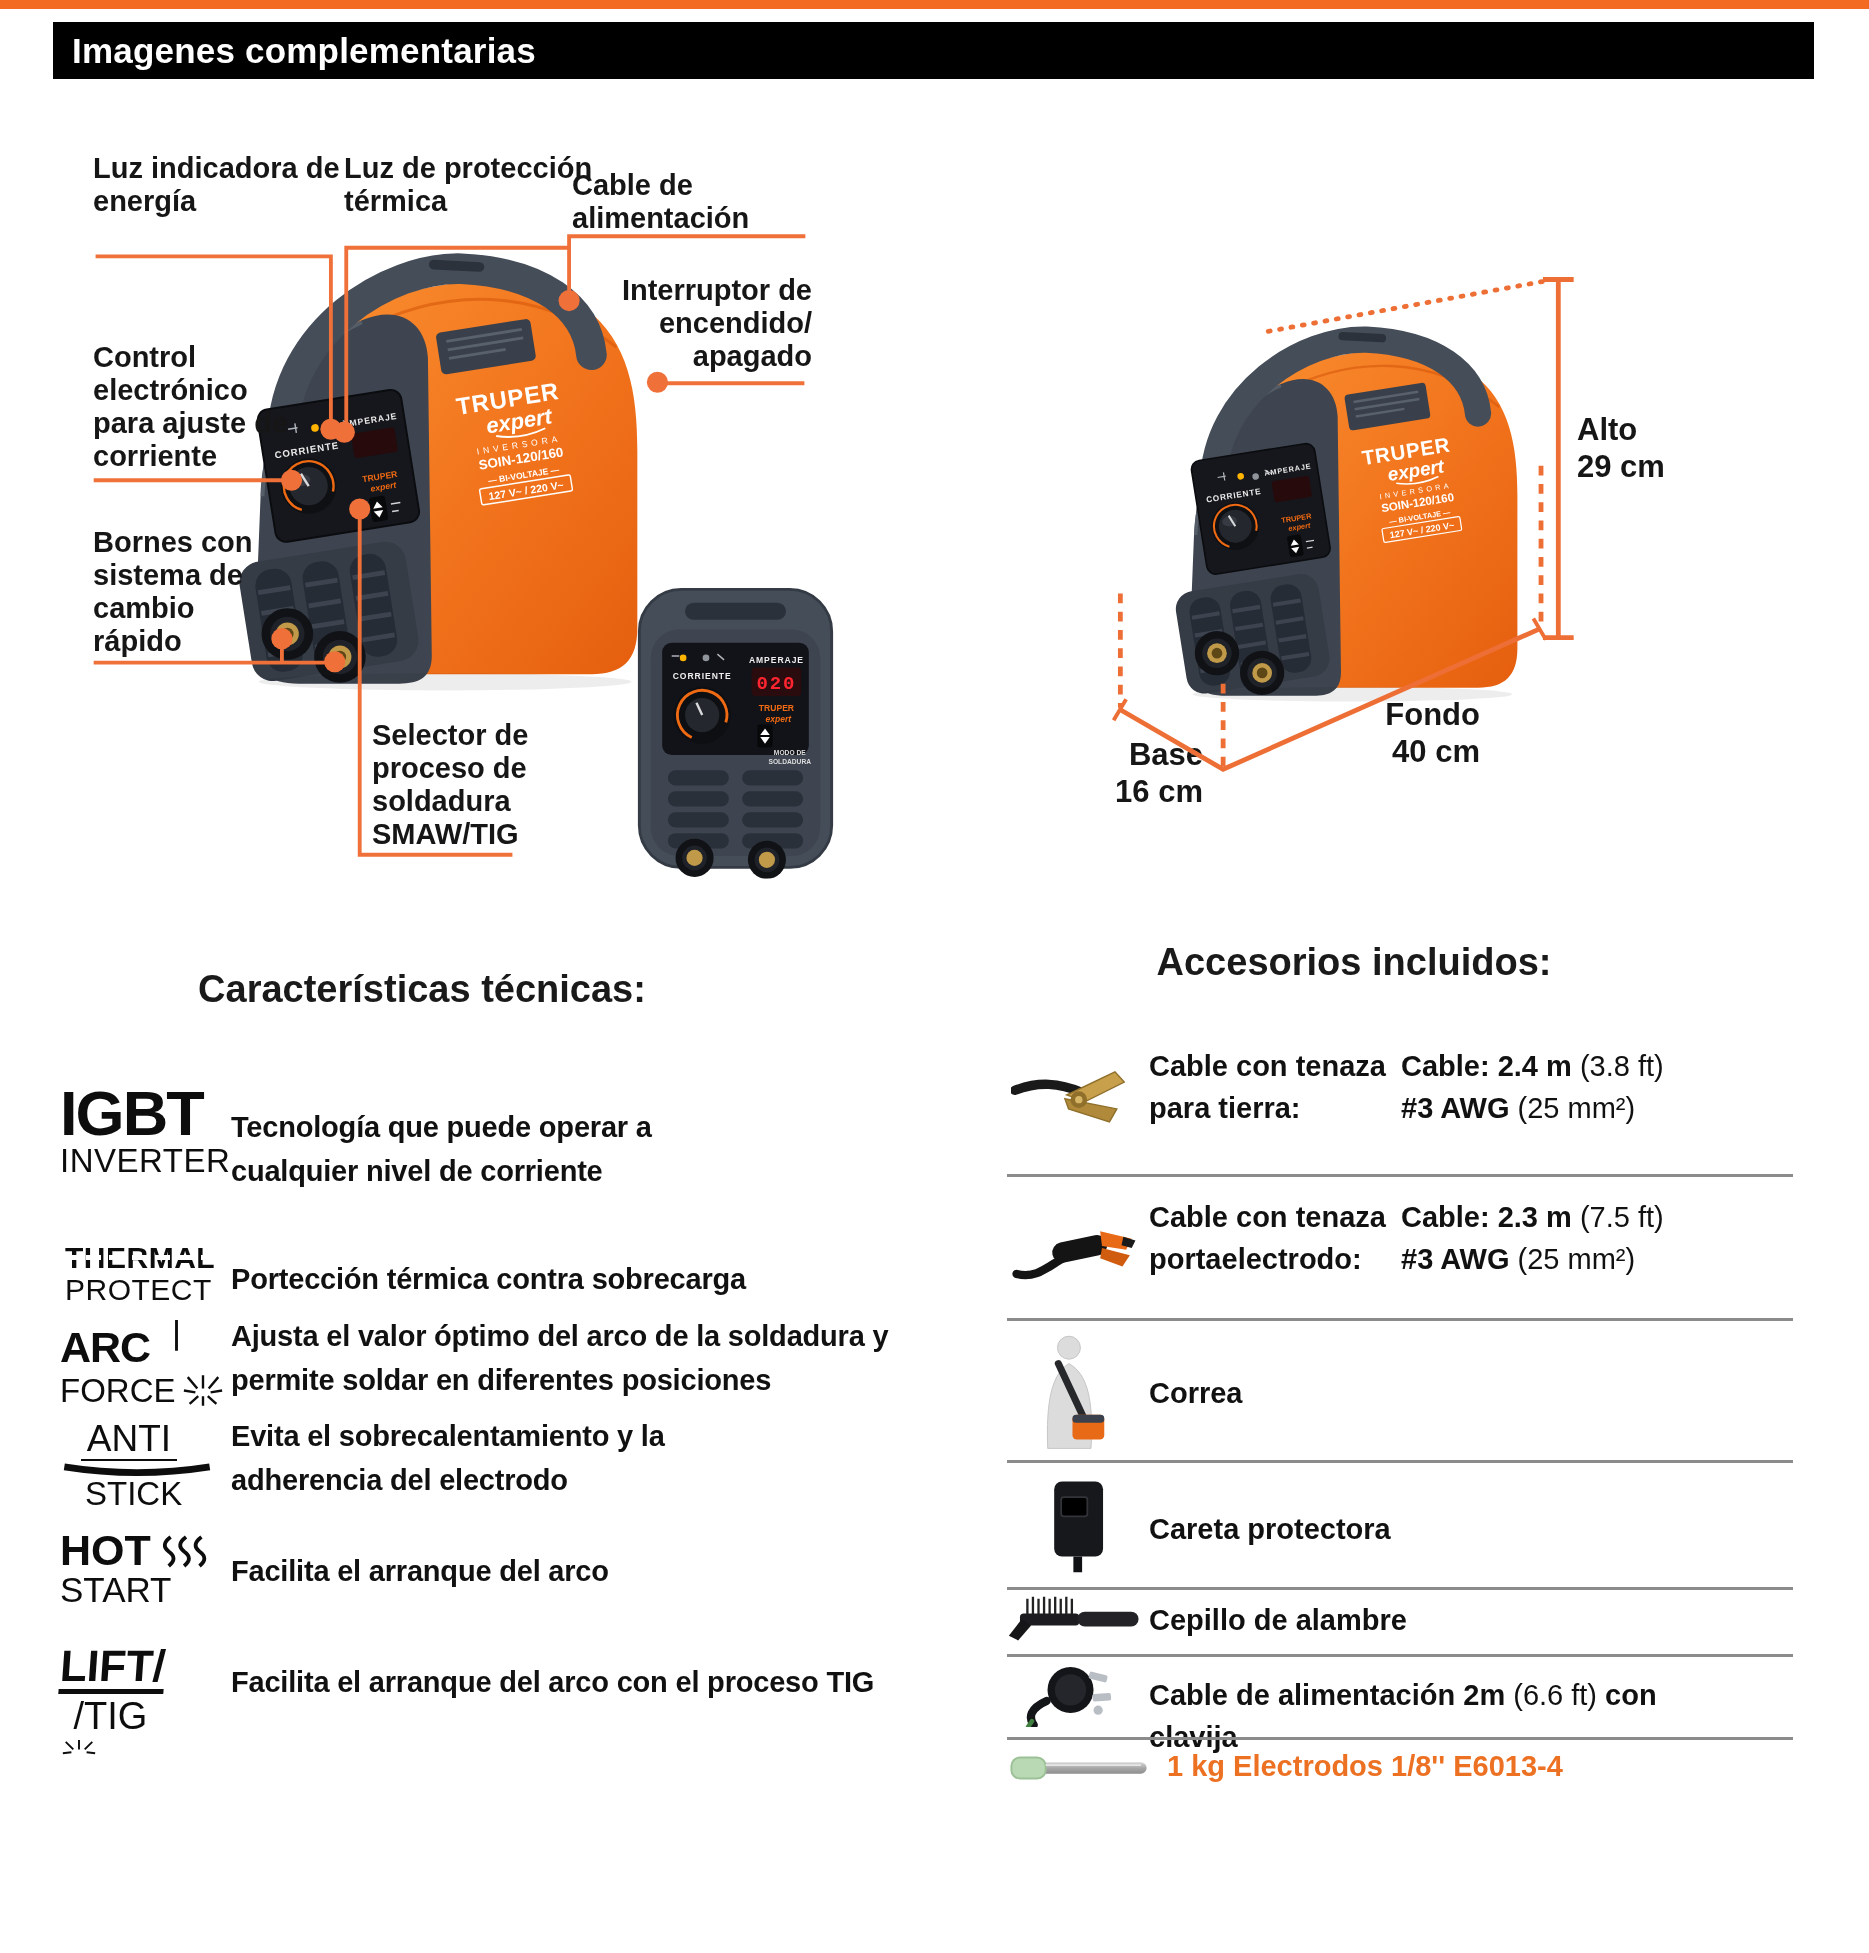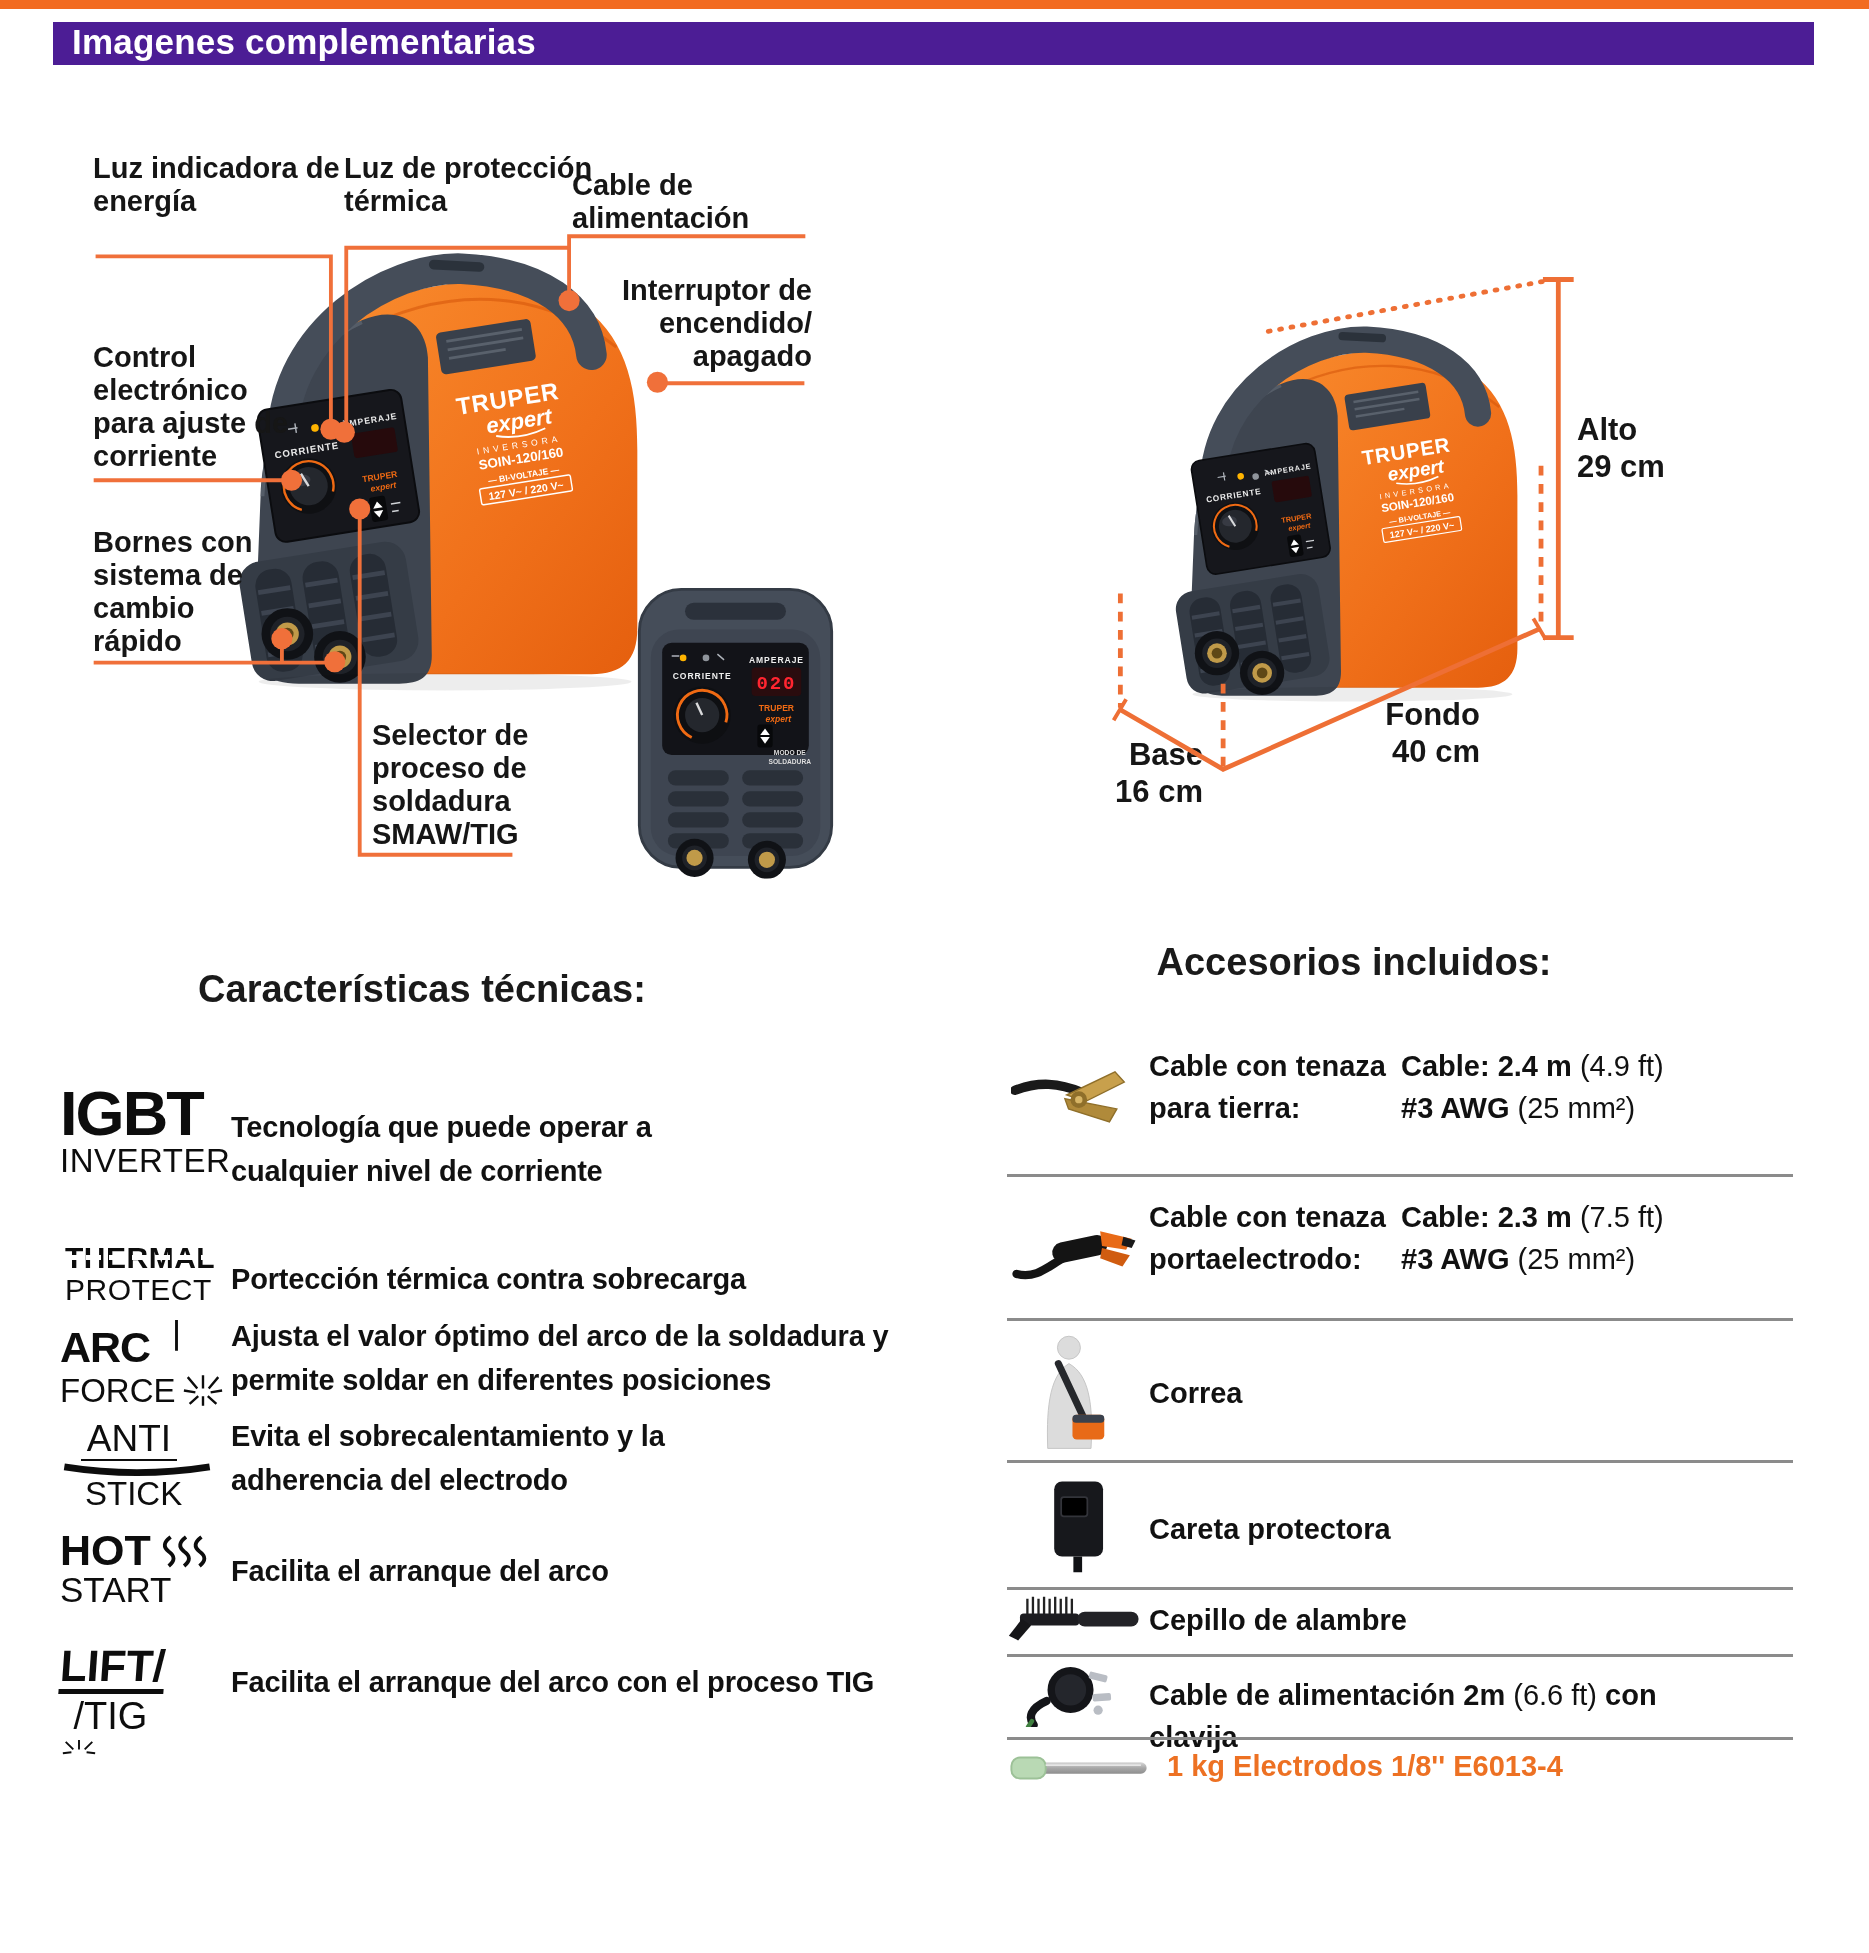--- a/index.html
+++ b/index.html
@@ -2,21 +2,21 @@
 <html><head>
 <meta charset="utf-8">
 <style>
   html,body{margin:0;padding:0;background:#fff;}
   #page{position:relative;width:1870px;height:1953px;background:#fff;overflow:hidden;
         font-family:"Liberation Sans",sans-serif;color:#141414;}
   .abs{position:absolute;}
   .pre{white-space:pre-line;}
   
   #top-strip{left:0;top:0;width:1870px;height:8.6px;background:#f26b21;}
-  #header-bar{left:53px;top:22px;width:1761px;height:43px;background:#4c1d95;display:flex;}
+  #header-bar{left:53px;top:22px;width:1761px;height:57px;background:#000000;display:flex;align-items:center;}
   #header-bar span{color:#fff;font-size:35px;font-weight:700;padding-left:19px;letter-spacing:0.2px;}
   
   .callout{font-size:29px;font-weight:700;line-height:33px;color:#161616;}
   .dim-label{font-size:31px;font-weight:700;line-height:37px;color:#161616;}
   
   .sec-title{font-size:38px;font-weight:700;color:#1a1a1a;text-align:center;}
   
   .badge{color:#0d0d0d;}
   .desc{font-size:29px;font-weight:700;line-height:44px;color:#111;letter-spacing:-0.2px;}
   .igbt-top{font-size:63px;font-weight:900;line-height:58px;letter-spacing:-1.9px;}
@@ -314,21 +314,21 @@
         <path d="M58,49 L114,60 L106,74 L62,60 Z" fill="#b08a3a" stroke="#8f6f2a" stroke-width="1.5"></path>
         <circle cx="73" cy="50" r="9" fill="#8f6f2a"></circle>
         <circle cx="73" cy="50" r="4" fill="#d7b566"></circle>
       </svg>
     </div>
     <div class="abs acc-label" style="left:1149px;top:1045px;width:250px">
       <div>Cable con tenaza</div>
       <div>para tierra:</div>
     </div>
     <div class="abs acc-val" style="left:1401px;top:1045px;width:346px">
-      <div><b>Cable: 2.4 m</b><span class="rg"> (4.9 ft)</span></div>
+      <div><b>Cable: 2.4 m</b><span class="rg"> (3.8 ft)</span></div>
       <div><b>#3 AWG</b><span class="rg"> (25 mm²)</span></div>
     </div>
     <div class="abs divider" style="top:1174px"></div>
 
     <div class="abs acc-icon" style="left:1011px;top:1199px;width:130px;height:96px">
       <svg width="130" height="86" viewBox="0 0 140 90">
         <path d="M6,74 C28,80 42,64 58,56" stroke="#141414" stroke-width="9" fill="none" stroke-linecap="round"></path>
         <rect x="44" y="36" width="60" height="22" rx="11" fill="#141414" transform="rotate(-12 74 47)"></rect>
         <path d="M96,28 L130,36 L124,48 L98,44 Z" fill="#e86a17"></path>
         <path d="M98,46 L128,54 L120,66 L96,57 Z" fill="#d05c10"></path>

